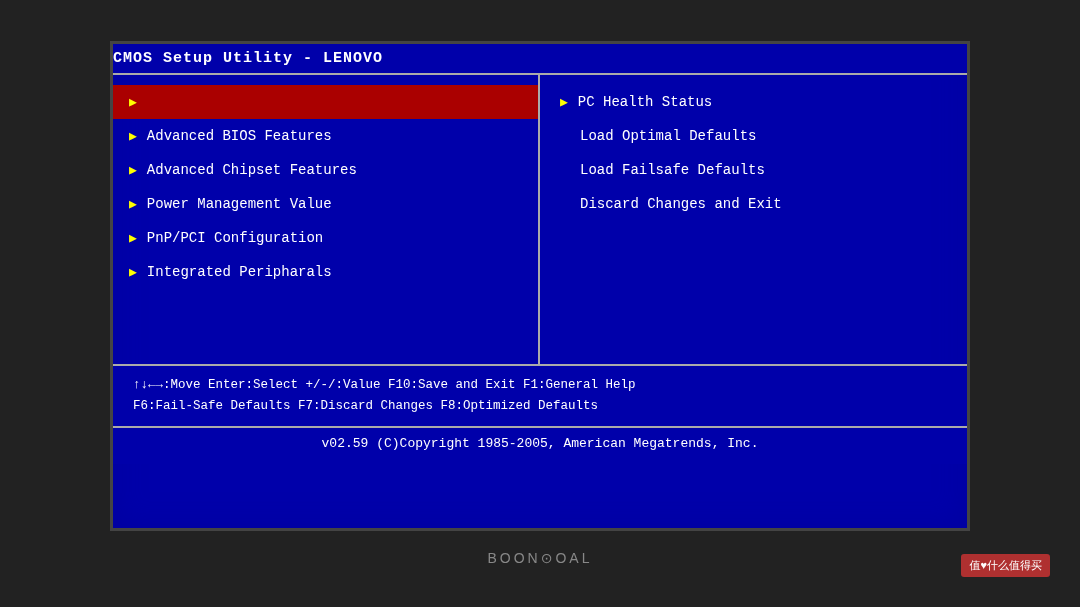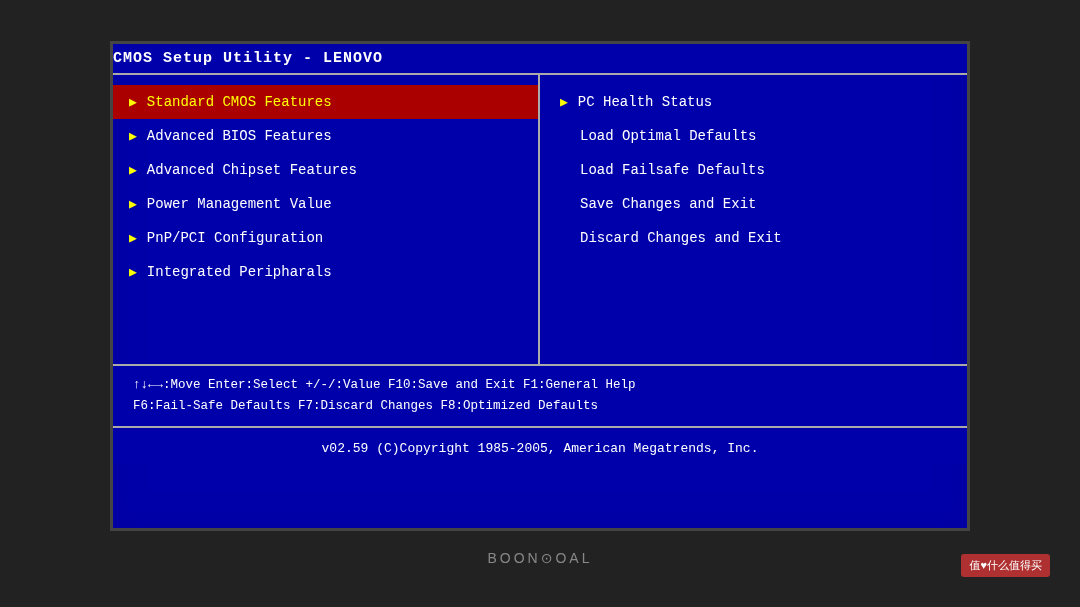--- a/index.html
+++ b/index.html
@@ -111,21 +111,21 @@
     .copyright-bar {
       background: #0000aa;
       border-top: 2px solid #aaaaaa;
       text-align: center;
       padding: 8px 0;
       color: #ffffff;
       font-size: 13px;
       font-family: 'Courier New', Courier, monospace;
       height: 38px;
       display: flex;
-      align-items: flex-end;
+      align-items: flex-start;
       justify-content: center;
     }
     .monitor-label {
       margin-top: 19px;
       color: #888;
       font-size: 14px;
       letter-spacing: 3px;
       font-family: Arial, sans-serif;
     }
     .watermark {
@@ -145,21 +145,20 @@
 
 <div class="monitor-outer">
   <div class="screen">
     <div class="title-bar">
       <span>CMOS Setup Utility - LENOVO</span>
     </div>
     <div class="main-content">
       <div class="left-panel" id="left-panel-items">
       <div class="menu-item selected">
             <span class="arrow">▶</span>
-            <span>Standard CMOS Features</span>
           </div>
           <div class="menu-item">
             <span class="arrow">▶</span>
             <span>Advanced BIOS Features</span>
           </div>
           <div class="menu-item">
             <span class="arrow">▶</span>
             <span>Advanced Chipset Features</span>
           </div>
           <div class="menu-item">
@@ -178,23 +177,20 @@
       <div class="right-panel" id="right-panel-items">
       <div class="right-item">
             <span class="arrow">▶</span>
             <span>PC Health Status</span>
           </div>
           <div class="right-item no-arrow">
             <span>Load Optimal Defaults</span>
           </div>
           <div class="right-item no-arrow">
             <span>Load Failsafe Defaults</span>
-          </div>
-          <div class="right-item no-arrow">
-            <span>Save Changes and Exit</span>
           </div>
           <div class="right-item no-arrow">
             <span>Discard Changes and Exit</span>
           </div>
         </div>
     </div>
     <div class="bottom-keys">
       <span>↑↓←→:Move   Enter:Select   +/-/:Value   F10:Save and Exit   F1:General Help</span>
       <span>F6:Fail-Safe Defaults      F7:Discard Changes       F8:Optimized Defaults</span>
     </div>

